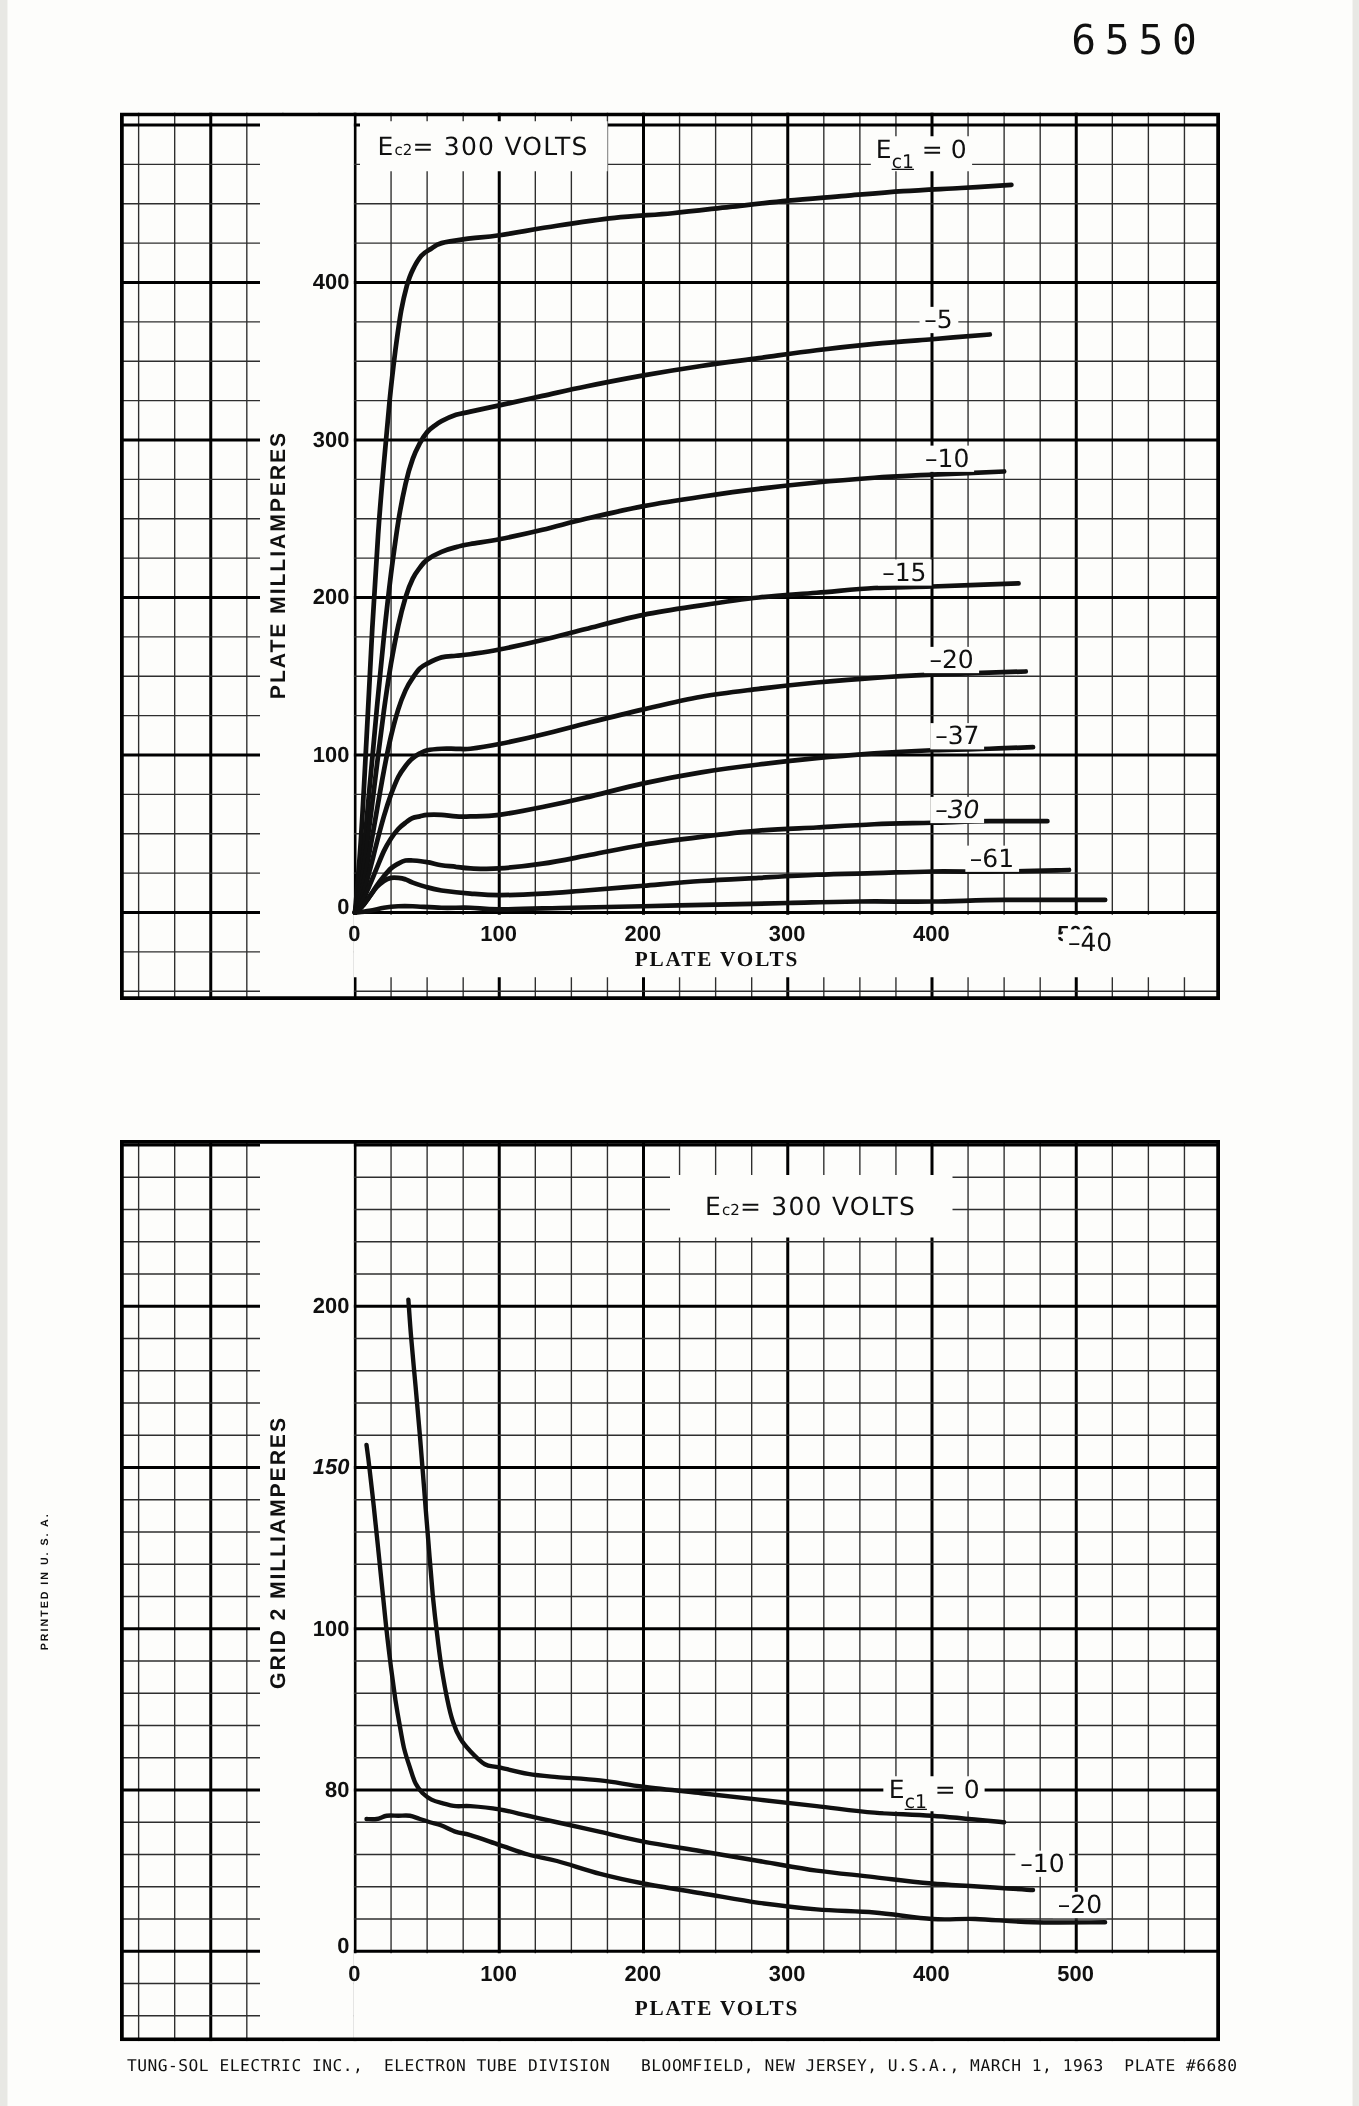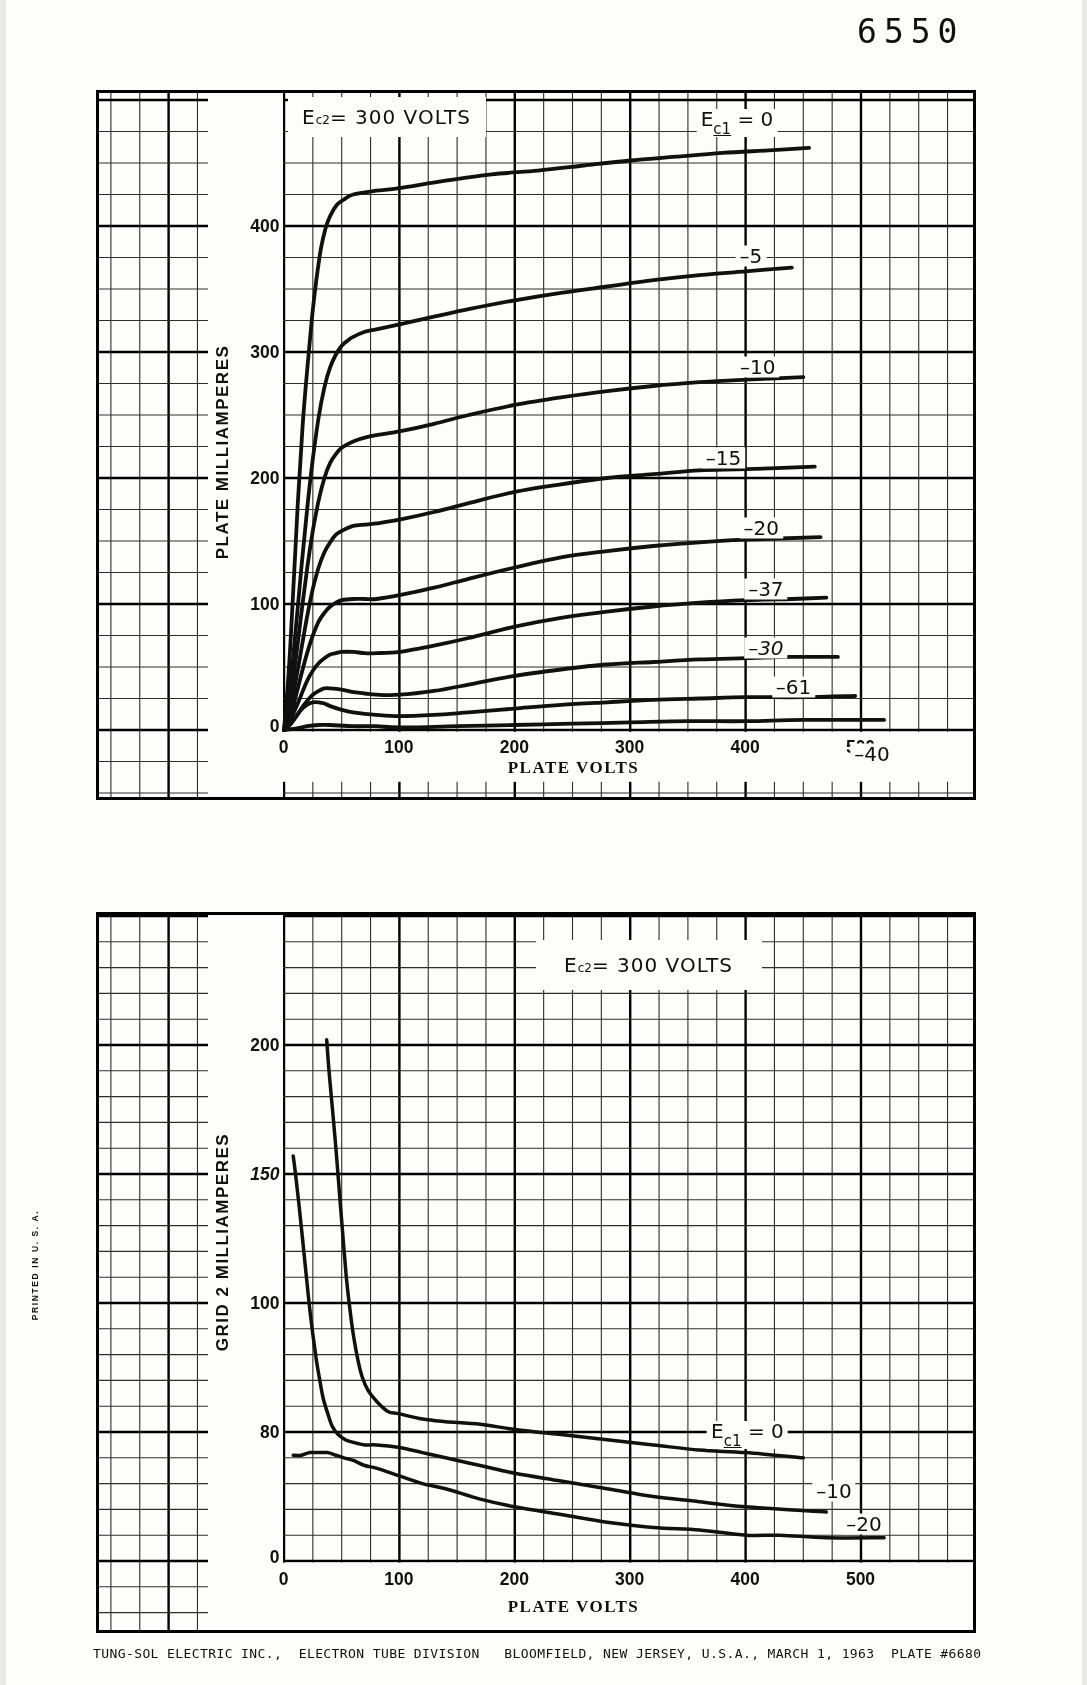--- a/index.html
+++ b/index.html
@@ -25,22 +25,22 @@
   #p0 .ylab{left:127px;top:362px;}
   #p0 .xlab{left:478px;top:678px;}
   #p1 .ylab{left:127px;top:330px;}
   #p1 .xlab{left:478px;top:695px;}
   .tick{position:absolute;font-weight:bold;font-size:17.5px;white-space:nowrap;}
   .tick.ty{transform:translate(-100%,-50%);}
   .tick.tx{transform:translate(-50%,-50%);}
   .clabel{position:absolute;transform:translate(-50%,-50%);background:var(--paper);
       padding:0 4px;font-family:"DejaVu Sans",sans-serif;font-size:20px;line-height:21px;white-space:pre;}
   .clabel sub{font-size:15px;position:relative;top:3px;text-decoration:underline;}
-  .footer{position:absolute;left:76px;top:1646px;width:900px;white-space:pre;
-      font-family:"DejaVu Sans Mono",monospace;font-size:13px;letter-spacing:0.4px;text-align:right;}
+  .footer{position:absolute;left:96px;top:1646px;width:900px;white-space:pre;
+      font-family:"DejaVu Sans Mono",monospace;font-size:13px;letter-spacing:0.4px;}
 </style>
 </head>
 <body>
 
 <div class="page">
 
   <div class="doc-title">6550</div>
   <div class="printed-note">PRINTED IN U. S. A.</div>
 
   <div class="panel" id="p0">

